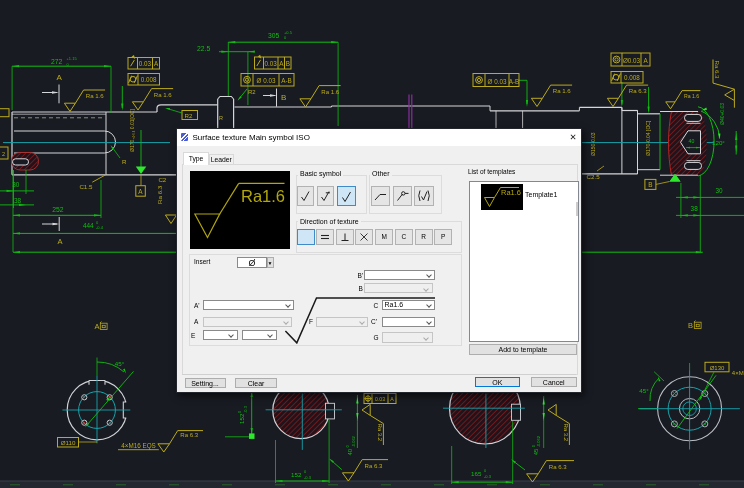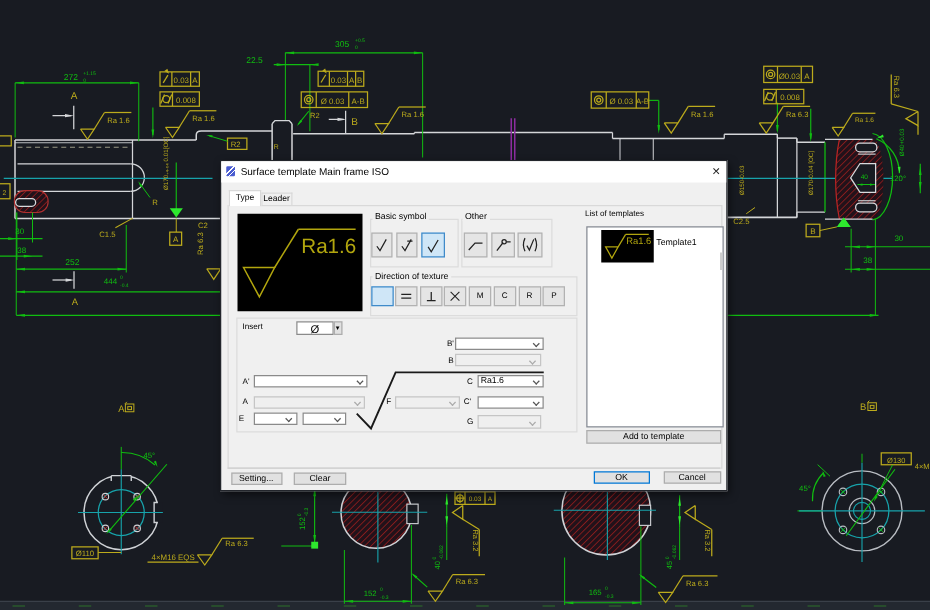--- a/index.html
+++ b/index.html
@@ -462,21 +462,21 @@
 <rect x="705" y="362.3" width="24" height="9.5" fill="none" stroke="#bcab1c" stroke-width="1"></rect>
 <text x="717" y="370" fill="#bcab1c" font-size="6" text-anchor="middle" font-family="Liberation Sans, sans-serif">Ø130</text>
 <text x="731.8" y="374.9" fill="#bcab1c" font-size="6" text-anchor="start" font-family="Liberation Sans, sans-serif">4×M</text>
 <line x1="714" y1="372" x2="700.1" y2="399.2" stroke="#10bd10" stroke-width="0.8"></line>
 <polygon points="699.0,401.3 700.4,396.4 702.2,397.3" fill="#10bd10"></polygon>
 </svg>
 
 <div class="dlg">
   <div class="tbar">
     <div class="ticon"></div>
-    <div class="ttext">Surface template Main frame ISO</div>
+    <div class="ttext">Surface texture Main symbol ISO</div>
     <div class="tclose">✕</div>
   </div>
 
   <div class="tab" style="left:6px;top:23px;width:24px;height:11.5px;line-height:11px;background:#fff;border:1px solid #d9d9d9;border-bottom:none;z-index:2;">Type</div>
   <div class="tab" style="left:32px;top:25px;width:22.5px;height:9.5px;line-height:9px;background:#f0f0f0;border:1px solid #d9d9d9;border-bottom:none;">Leader</div>
   <div class="tabpage" style="position:absolute;left:5px;top:34.5px;width:394px;height:209px;border:1px solid #d9d9d9;background:#f0f0f0;"></div>
 
   <div style="position:absolute;left:13px;top:42px;width:100px;height:77.5px;background:#000;">
     <svg width="100" height="77.5" viewBox="0 0 100 77.5">
       <polygon points="4.8,43 17.5,66.5 29.7,43" stroke="#b2a60e" stroke-width="1.2" fill="none"></polygon>

